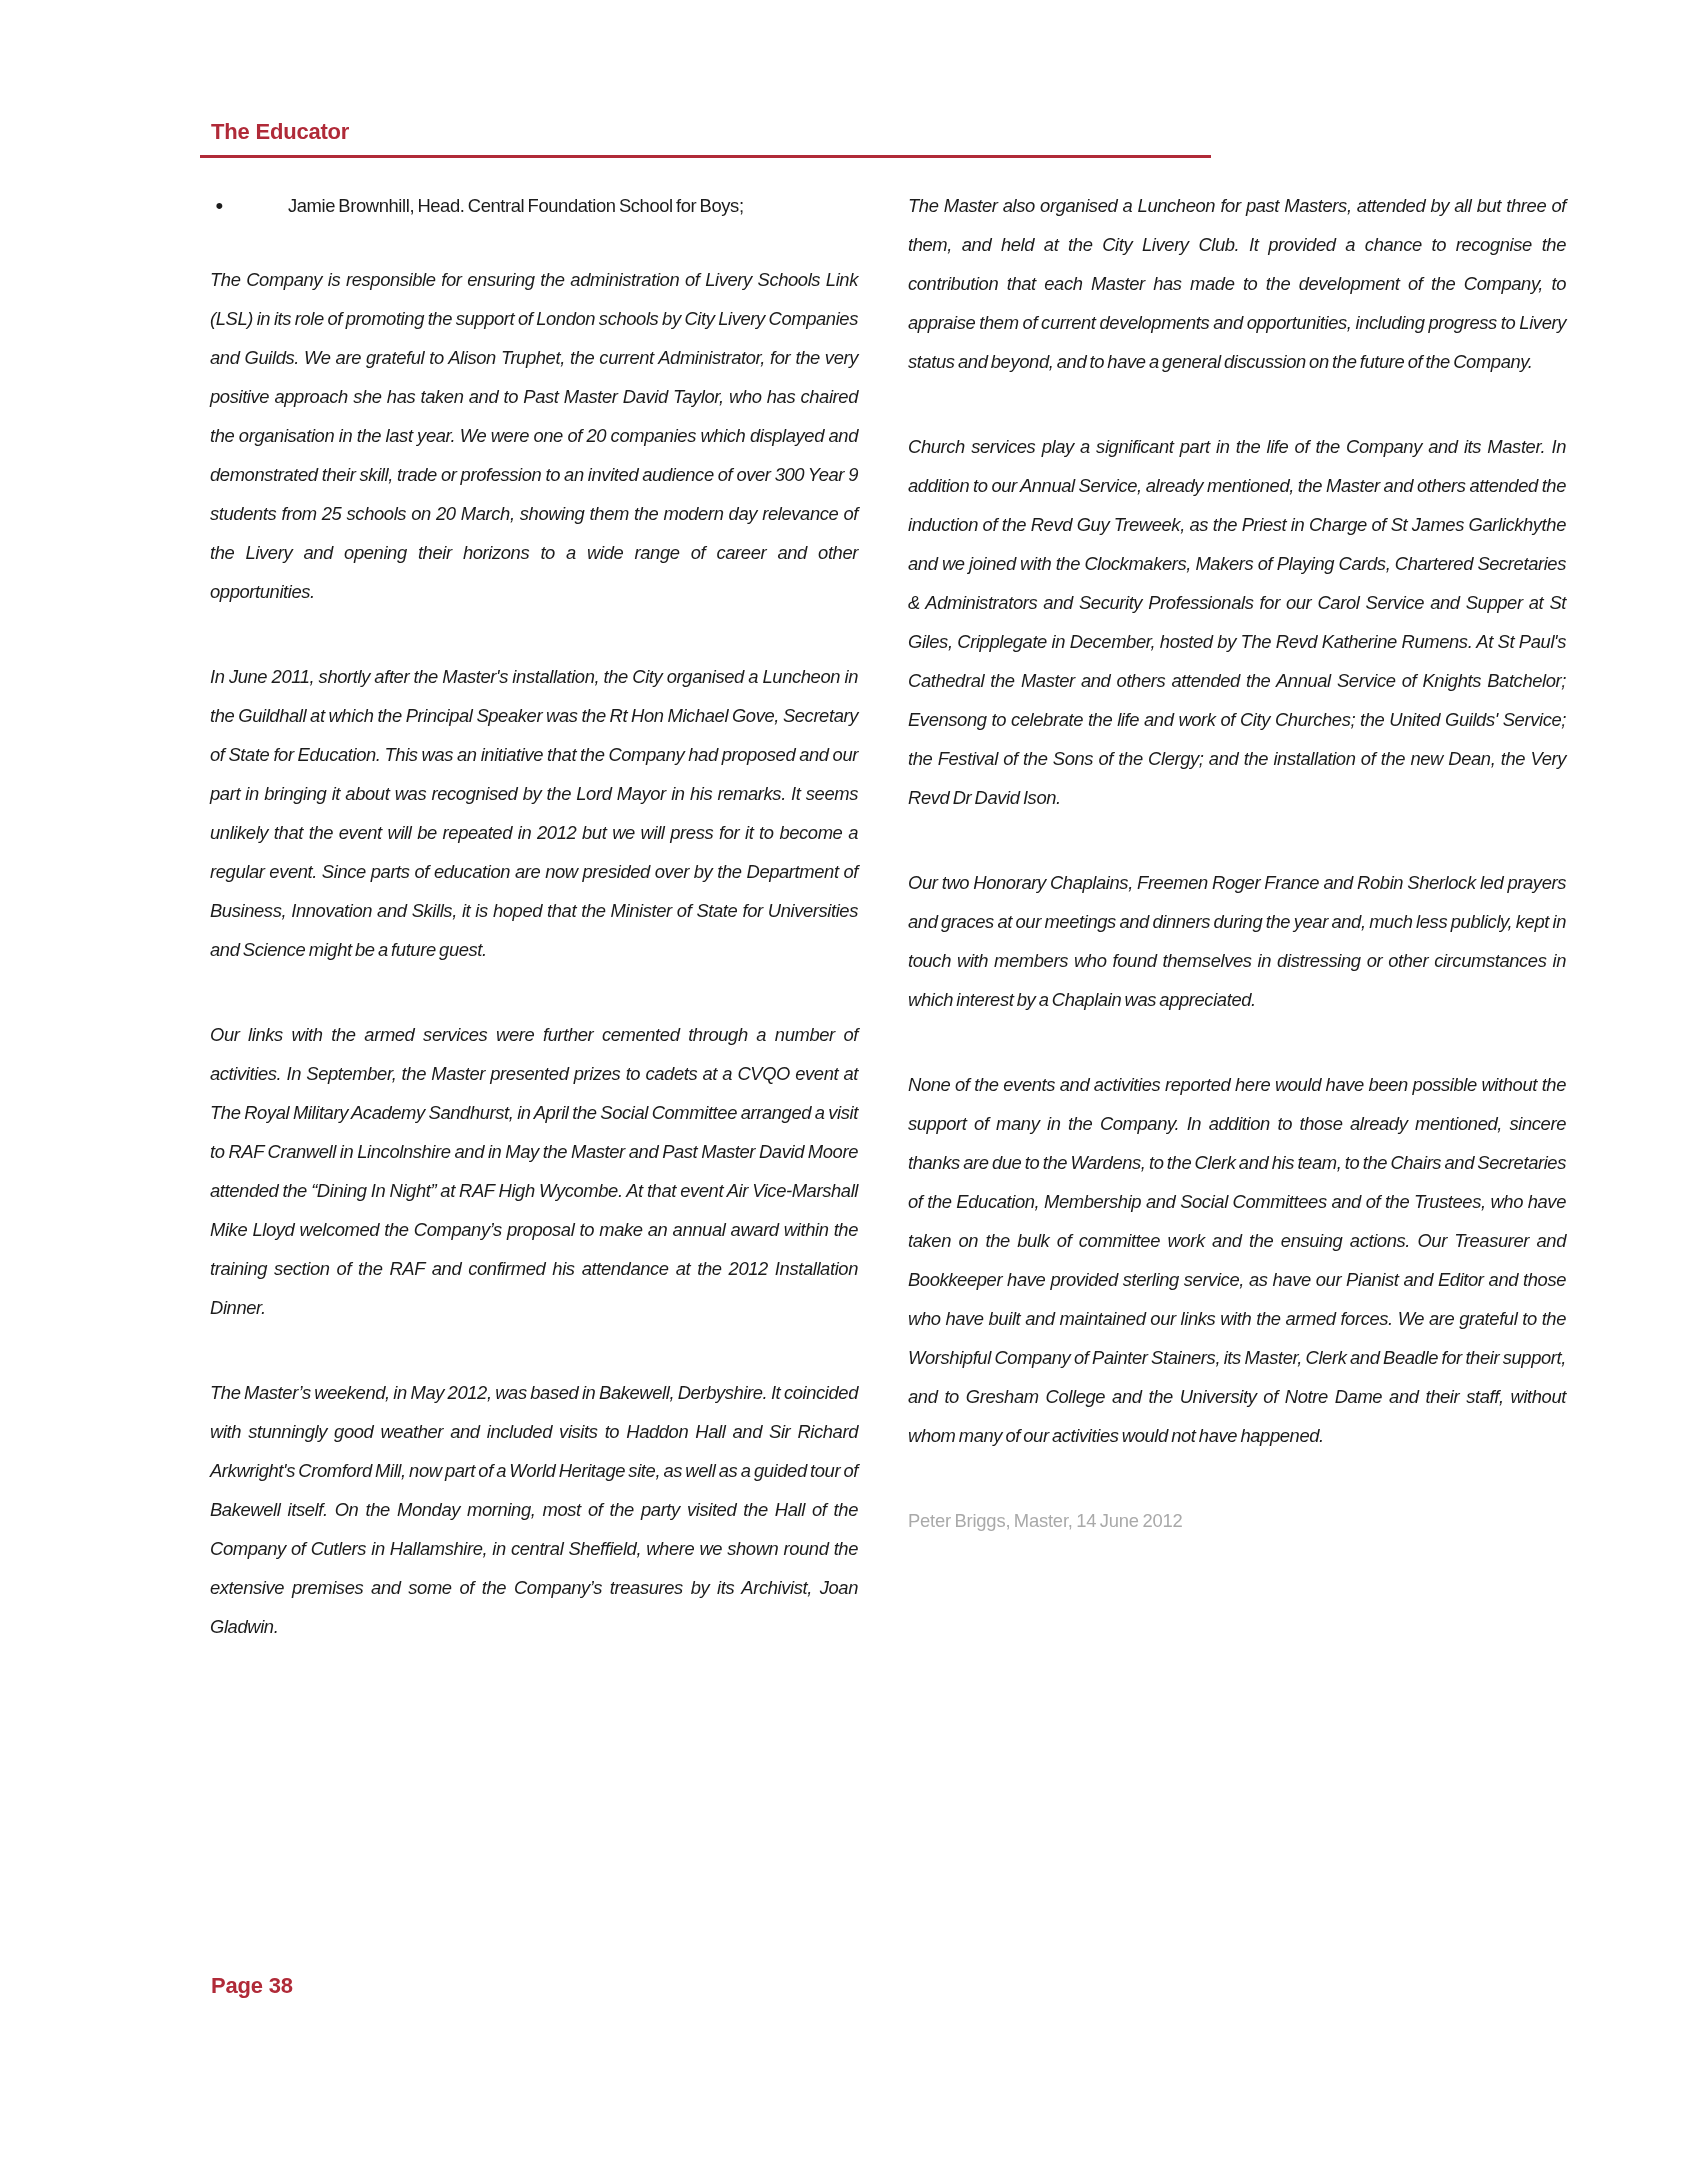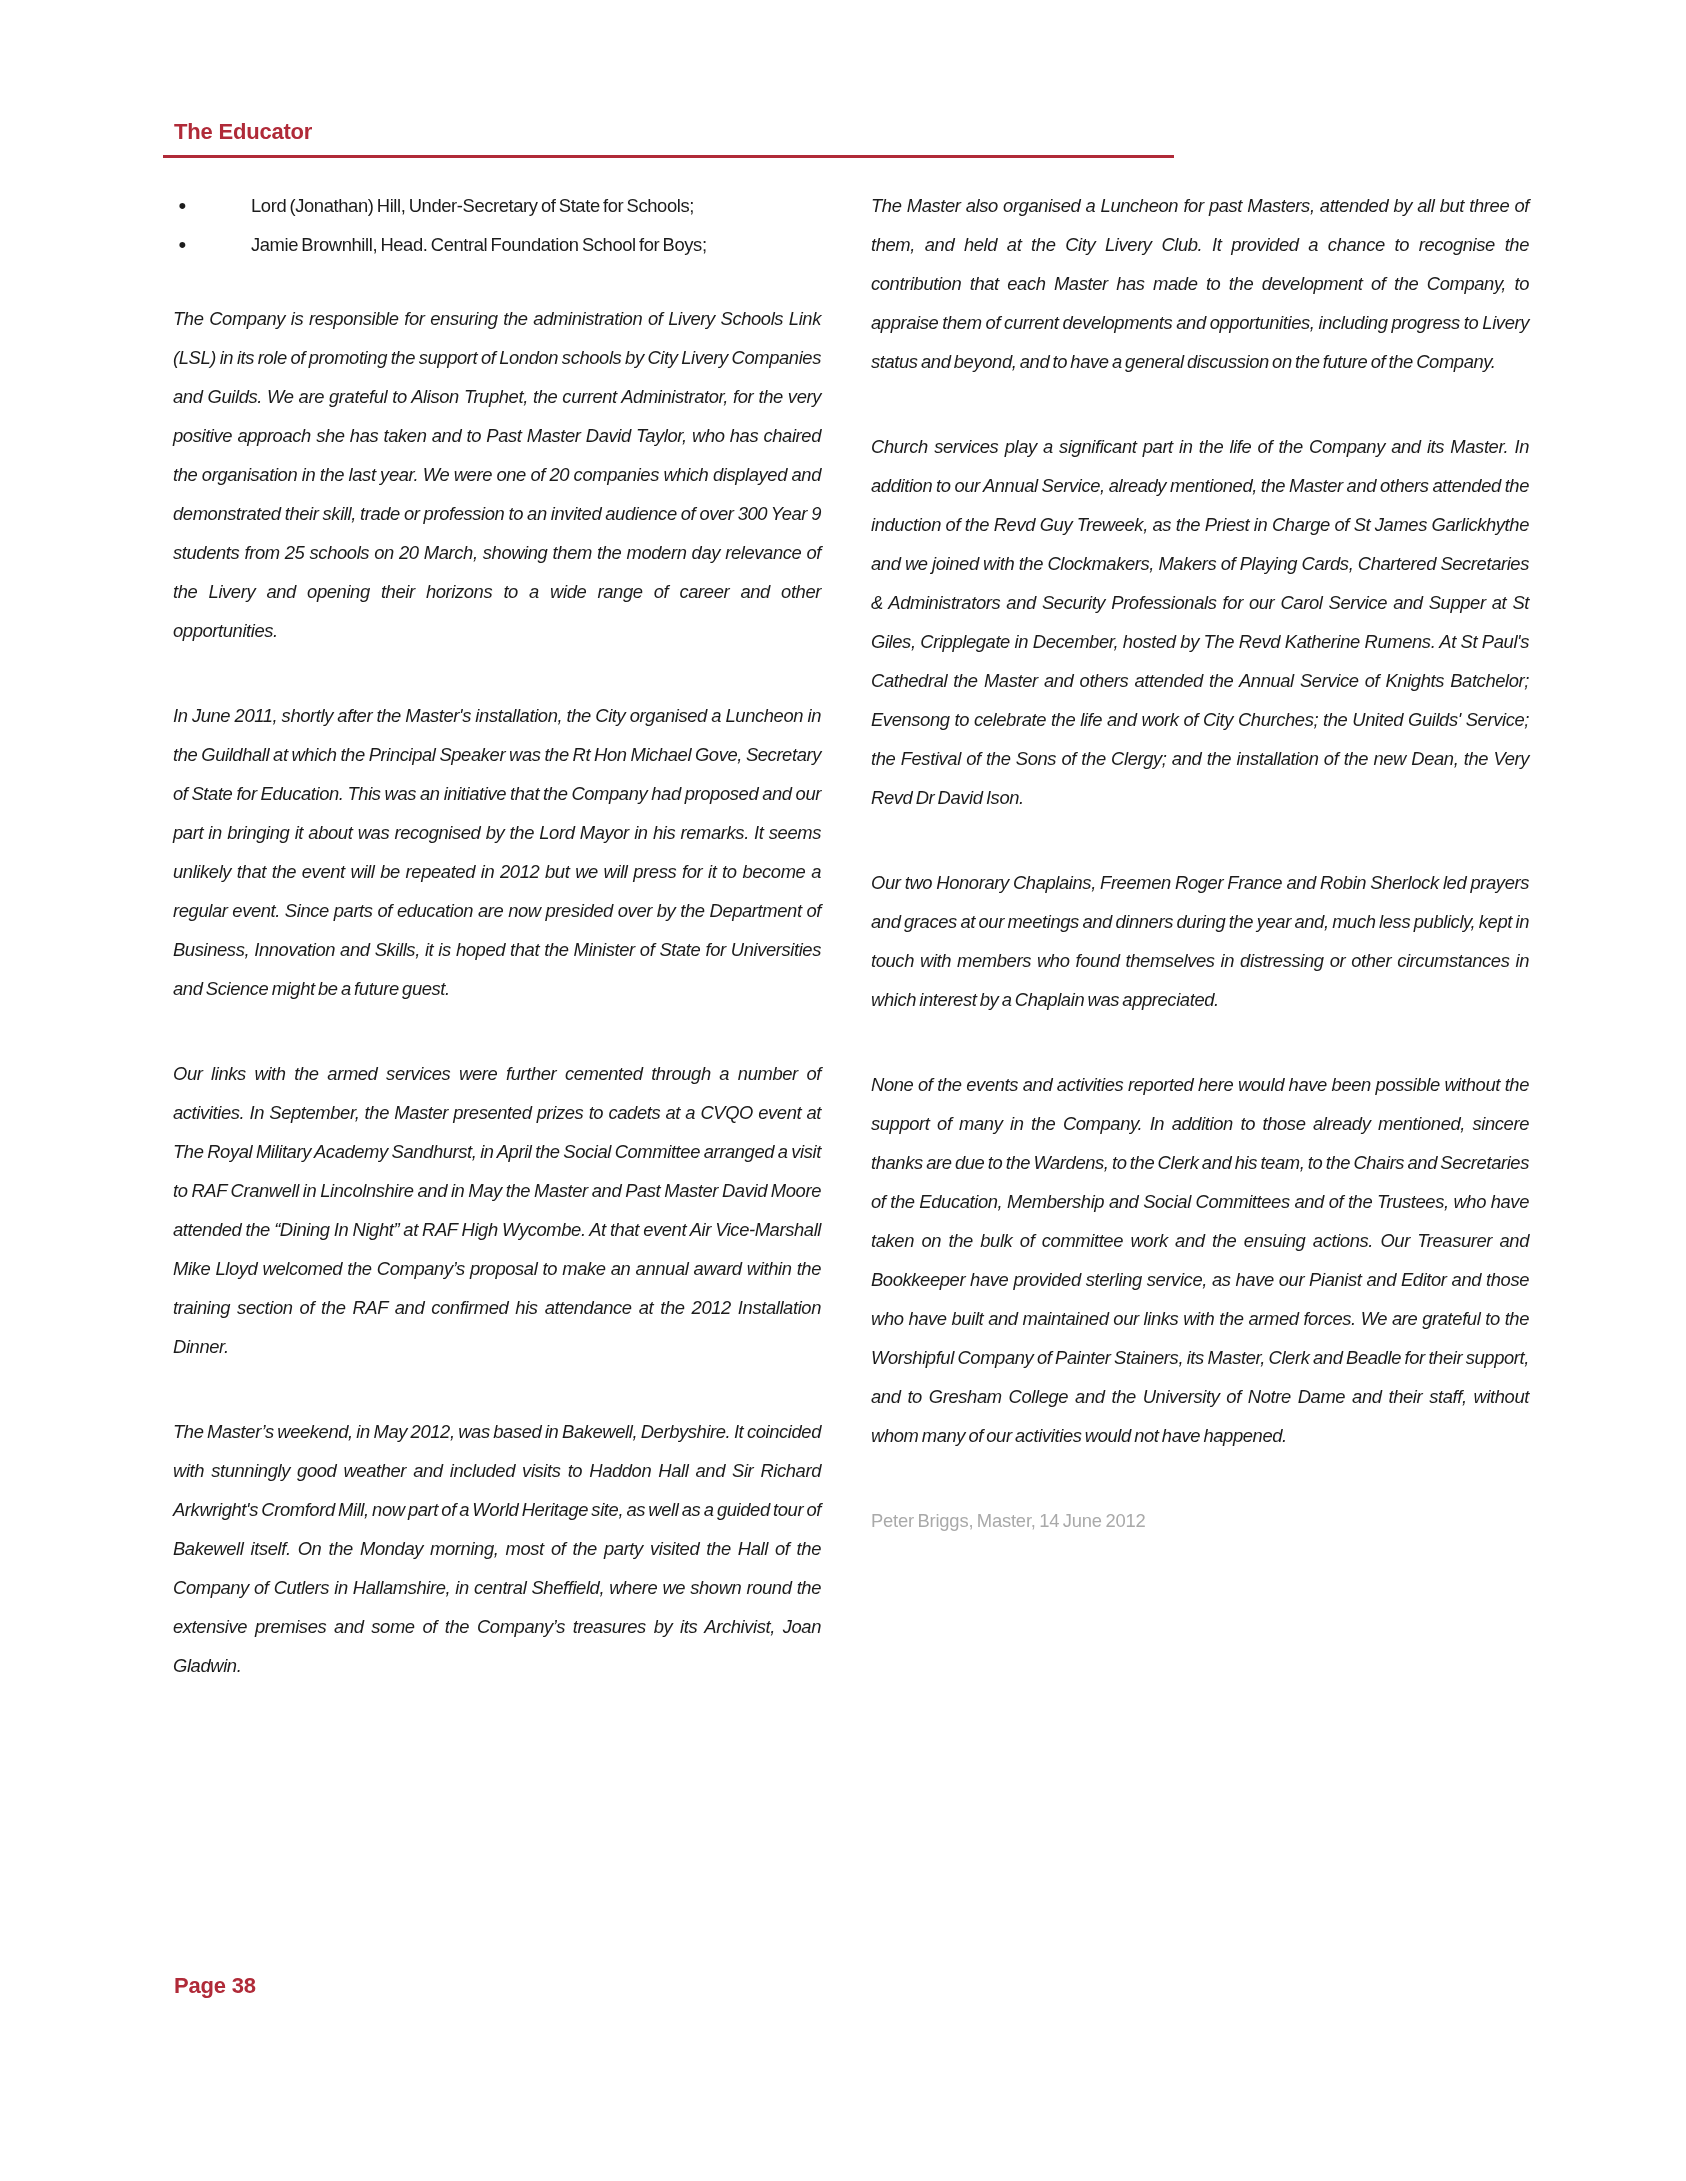--- a/index.html
+++ b/index.html
@@ -9,20 +9,21 @@
   }
   html,body{margin:0;padding:0;background:#ffffff;}
   .page{
     position:relative;
     width:1636px;
     height:2182px;
     background:#ffffff;
     font-family:"Liberation Sans","DejaVu Sans",sans-serif;
     color:var(--body-text);
     overflow:hidden;
+    margin-left:37px;
   }
   .masthead-title{
     position:absolute;
     left:174px; top:118px;
     font-size:22px;
     font-weight:bold;
     letter-spacing:-0.2px;
     color:var(--accent-red);
     line-height:27.5px;
     white-space:nowrap;
@@ -82,21 +83,20 @@
 </head>
 <body>
 
 <div class="page">
 
   <div class="masthead-title">The Educator</div>
   <div class="masthead-rule"></div>
 
   <div class="col col-left">
     <ul class="bullet-list">
-      <li>Lord (Jonathan) Hill, Under-Secretary of State for Schools;</li>
       <li>Jamie Brownhill, Head. Central Foundation School for Boys;</li>
     </ul>
     <p>The Company is responsible for ensuring the administration of Livery Schools Link (LSL) in its role of promoting the support of London schools by City Livery Companies and Guilds. We are grateful to Alison Truphet, the current Administrator, for the very positive approach she has taken and to Past Master David Taylor, who has chaired the organisation in the last year. We were one of 20 companies which displayed and demonstrated their skill, trade or profession to an invited audience of over 300 Year 9 students from 25 schools on 20 March, showing them the modern day relevance of the Livery and opening their horizons to a wide range of career and other opportunities.</p>
     <p>In June 2011, shortly after the Master's installation, the City organised a Luncheon in the Guildhall at which the Principal Speaker was the Rt Hon Michael Gove, Secretary of State for Education. This was an initiative that the Company had proposed and our part in bringing it about was recognised by the Lord Mayor in his remarks. It seems unlikely that the event will be repeated in 2012 but we will press for it to become a regular event. Since parts of education are now presided over by the Department of Business, Innovation and Skills, it is hoped that the Minister of State for Universities and Science might be a future guest.</p>
     <p>Our links with the armed services were further cemented through a number of activities. In September, the Master presented prizes to cadets at a CVQO event at The Royal Military Academy Sandhurst, in April the Social Committee arranged a visit to RAF Cranwell in Lincolnshire and in May the Master and Past Master David Moore attended the “Dining In Night” at RAF High Wycombe. At that event Air Vice-Marshall Mike Lloyd welcomed the Company’s proposal to make an annual award within the training section of the RAF and confirmed his attendance at the 2012 Installation Dinner.</p>
     <p>The Master’s weekend, in May 2012, was based in Bakewell, Derbyshire. It coincided with stunningly good weather and included visits to Haddon Hall and Sir Richard Arkwright's Cromford Mill, now part of a World Heritage site, as well as a guided tour of Bakewell itself. On the Monday morning, most of the party visited the Hall of the Company of Cutlers in Hallamshire, in central Sheffield, where we shown round the extensive premises and some of the Company’s treasures by its Archivist, Joan Gladwin.</p>
   </div>
 
   <div class="col col-right">
     <p>The Master also organised a Luncheon for past Masters, attended by all but three of them, and held at the City Livery Club. It provided a chance to recognise the contribution that each Master has made to the development of the Company, to appraise them of current developments and opportunities, including progress to Livery status and beyond, and to have a general discussion on the future of the Company.</p>

